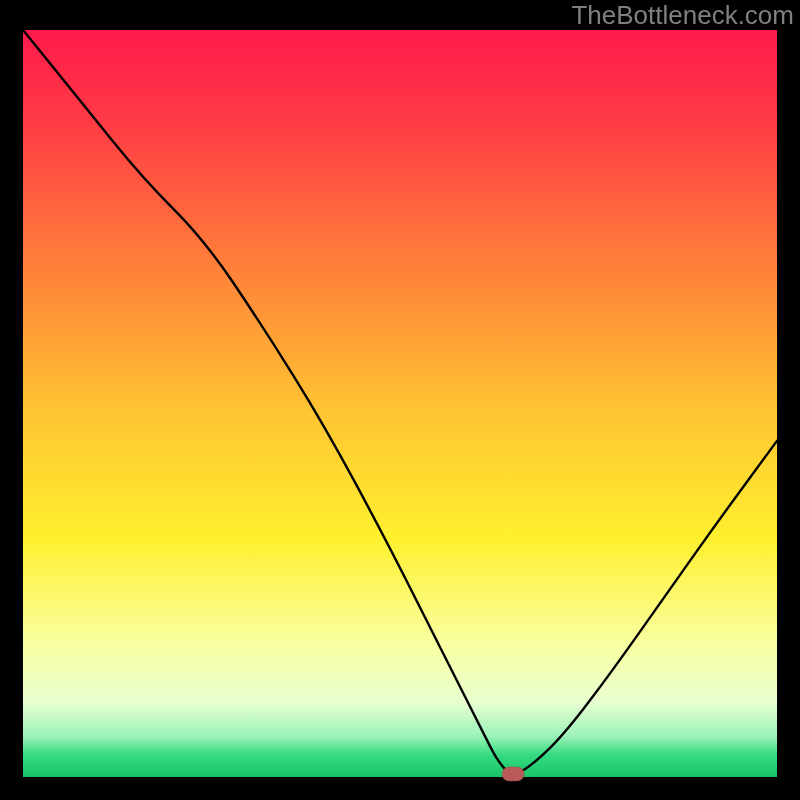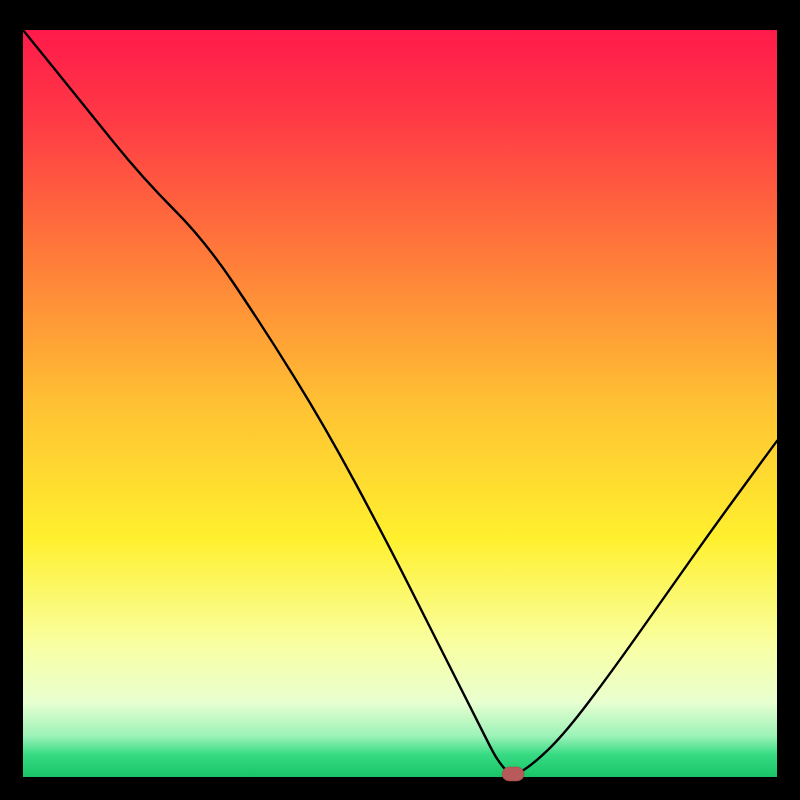--- a/index.html
+++ b/index.html
@@ -27,20 +27,21 @@
     z-index: 10;
   }
   svg {
     display: block;
   }
 </style>
 </head>
 <body>
 
 <div class="chart-wrap">
+  <div class="watermark">TheBottleneck.com</div>
 
   <svg width="800" height="800" viewBox="0 0 800 800">
     <defs>
 
       <linearGradient id="heatgrad" x1="0" y1="0" x2="0" y2="1">
 
       <stop offset="0%" stop-color="#ff1a4b"></stop>
           <stop offset="12%" stop-color="#ff3a45"></stop>
           <stop offset="30%" stop-color="#ff7a3a"></stop>
           <stop offset="50%" stop-color="#ffc133"></stop>

